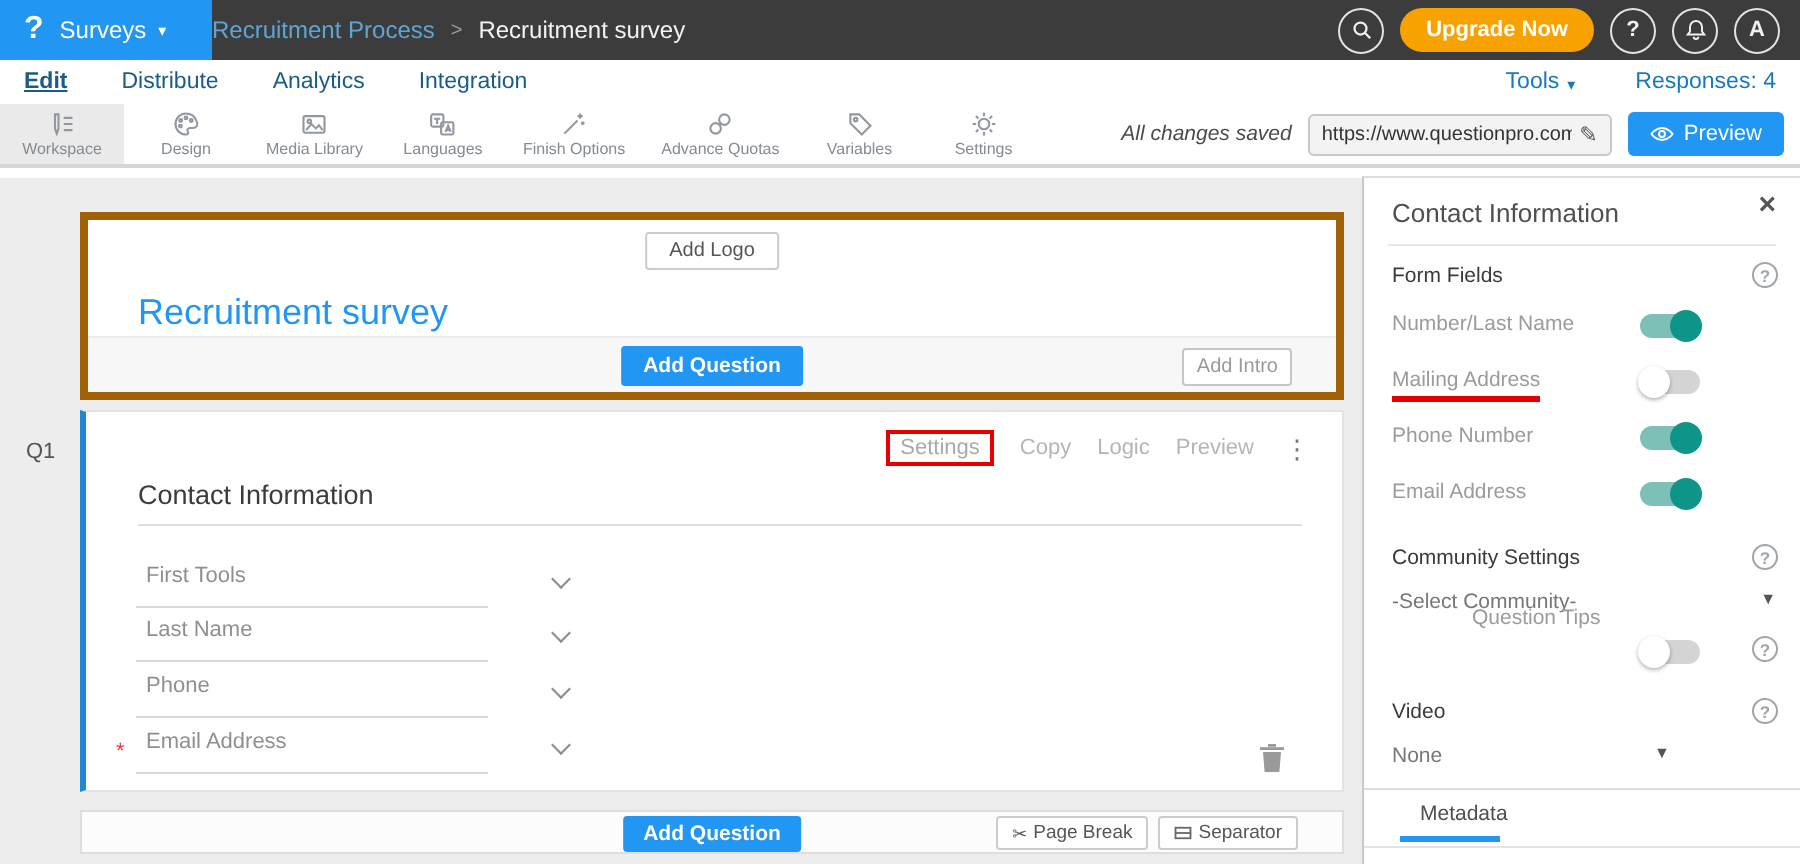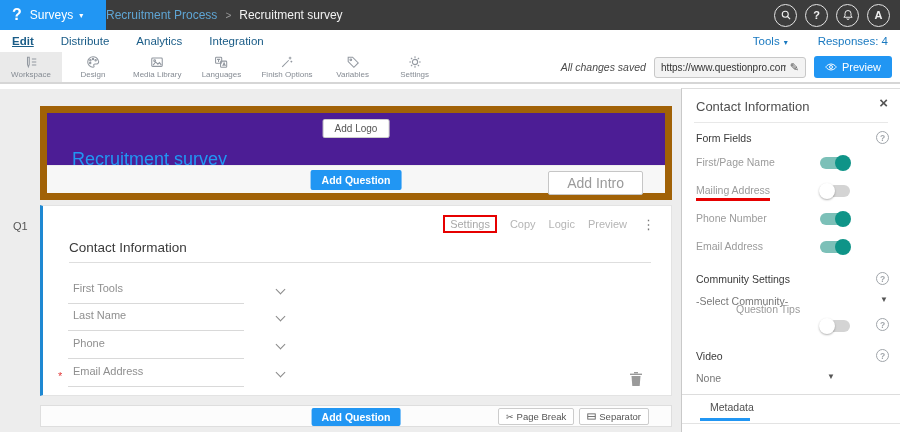--- a/index.html
+++ b/index.html
@@ -40,26 +40,26 @@
   .url-box { width:152px; height:21px; background:#f3f3f3; border:1px solid #c8c8c8; border-radius:3px; display:flex; align-items:center; padding:0 6px; gap:4px; }
   .url-box input { flex:1; width:120px; border:0; background:transparent; font-size:10px; color:#333; outline:none; font-family:"Liberation Sans",sans-serif; }
   .pencil-icon { font-size:11px; color:#555; }
   .preview-btn { height:22px; background:#2196f3; color:#fff; border-radius:3px; font-size:11px; padding:0 11px; display:flex; align-items:center; gap:5px; }
   .preview-btn svg { width:12px; height:10px; stroke:#fff; fill:none; stroke-width:1.3; }
 
   
   #main { position:absolute; top:84px; left:0; width:900px; height:348px; background:#ededed; }
   .white-strip { position:absolute; top:0; left:0; width:900px; height:5px; background:#fff; }
 
-  .card1 { position:absolute; left:40px; top:22px; width:632px; height:94px; background:#4c1d95; border:7px solid #a16207; }
+  .card1 { position:absolute; left:40px; top:22px; width:632px; height:94px; background:#ffffff; border:4px solid #a16207; }
   .add-logo-btn { position:absolute; top:6px; left:50%; transform:translateX(-50%); padding:3px 11px; border:1px solid #ccc; border-radius:2px; font-size:10px; color:#555; background:#fff; }
   .survey-title { position:absolute; left:25px; top:36px; font-size:18px; color:#2196f3; }
   .card1-footer { position:absolute; left:0; right:0; bottom:0; height:28px; background:#f7f7f7; border-top:1px solid #ececec; }
   .add-q-top { position:absolute; left:50%; top:4px; transform:translateX(-50%); background:#2196f3; color:#fff; font-weight:bold; font-size:10.5px; padding:4px 11px; border-radius:2px; }
-  .add-intro-btn { position:absolute; right:22px; top:5px; border:1px solid #c6c6c6; background:#fff; color:#9a9a9a; font-size:14px; padding:3px 18px; border-radius:2px; }
+  .add-intro-btn { position:absolute; right:22px; top:5px; border:1px solid #c6c6c6; background:#fff; color:#9a9a9a; font-size:10px; padding:3px 6px; border-radius:2px; }
 
   .q-label { position:absolute; left:13px; top:136px; font-size:11px; color:#555; }
 
   .qcard { position:absolute; left:40px; top:121px; width:632px; height:191px; background:#fff; border:1px solid #e3e3e3; border-left:3px solid #1e88d2; }
   .action-row { position:absolute; top:9px; right:16px; display:flex; align-items:center; gap:13px; font-size:11px; color:#b5b5b5; }
   .settings-action { border:2px solid #e60000; padding:1px 5px; color:#a9a9a9; }
   .menu-dots { font-size:13px; color:#777; margin-left:2px; }
   .q-title { position:absolute; left:26px; top:34px; font-size:13.5px; color:#3b3b3b; }
   .q-title-underline { position:absolute; left:26px; right:20px; top:56px; border-top:1px solid #dedede; }
   .fieldrow { position:absolute; left:25px; width:176px; height:22px; border-bottom:1px solid #d9d9d9; font-size:11px; color:#8f8f8f; padding-left:5px; }
@@ -111,20 +111,21 @@
       <span class="crumb-sep">&gt;</span>
       <span class="crumb-current">Recruitment survey</span>
     </div>
     <div class="topbar-right">
       <span class="circle-btn">
         <svg viewBox="0 0 16 16" width="12" height="12" style="stroke:#f0f0f0;fill:none;stroke-width:1.5">
             <circle cx="7" cy="7" r="4"></circle>
             <path d="M10 10l3.5 3.5"></path>
           </svg>
       </span>
+      <span class="upgrade-btn">Upgrade Now</span>
       <span class="circle-btn">?</span>
       <span class="circle-btn">
         <svg viewBox="0 0 16 16" width="12" height="12" style="stroke:#f0f0f0;fill:none;stroke-width:1.3">
             <path d="M8 2a4 4 0 0 1 4 4v3l1.5 2h-11L4 9V6a4 4 0 0 1 4-4z"></path>
             <path d="M6.5 12.5a1.5 1.5 0 0 0 3 0"></path>
           </svg>
       </span>
       <span class="circle-btn">A</span>
     </div>
   </div>
@@ -181,20 +182,28 @@
     <div class="tool-item">
       <svg viewBox="0 0 16 16">
           <path d="M2.5 13.5l7.5-7.5"></path>
           <path d="M11.5 2v3M10 3.5h3"></path>
           <path d="M13 6.5v2M12 7.5h2"></path>
         </svg>
       <span class="tool-label">Finish Options</span>
     </div>
     <div class="tool-item">
       <svg viewBox="0 0 16 16">
+          <circle cx="5.5" cy="10.5" r="3"></circle>
+          <circle cx="10.5" cy="5.5" r="3"></circle>
+          <path d="M7.3 8.7l1.4-1.4"></path>
+        </svg>
+      <span class="tool-label">Advance Quotas</span>
+    </div>
+    <div class="tool-item">
+      <svg viewBox="0 0 16 16">
           <path d="M2.5 2.5h5L14 9l-5 5-6.5-6.5z"></path>
           <circle cx="5.5" cy="5.5" r="1"></circle>
         </svg>
       <span class="tool-label">Variables</span>
     </div>
     <div class="tool-item">
       <svg viewBox="0 0 16 16">
           <circle cx="8" cy="8" r="3"></circle>
           <path d="M8 1.5v2M8 12.5v2M1.5 8h2M12.5 8h2M3.4 3.4l1.4 1.4M11.2 11.2l1.4 1.4M12.6 3.4l-1.4 1.4M4.8 11.2l-1.4 1.4"></path>
         </svg>
@@ -284,21 +293,21 @@
     </div>
 
     <div id="panel">
       <span class="panel-title">Contact Information</span>
       <span class="panel-close">×</span>
       <div class="pdiv1"></div>
 
       <span class="p-heading" style="top:43px;">Form Fields</span>
       <span class="help" style="top:42px;">?</span>
 
-      <span class="p-row-label" style="top:67px;">First/Page Name</span>
+      <span class="p-row-label" style="top:67px;">Number/Last Name</span>
       <span class="toggle on" style="top:68px;">
           <span class="knob"></span>
         </span>
 
       <span class="p-row-label" style="top:95px;">Mailing Address</span>
       <span class="toggle off" style="top:96px;">
           <span class="knob"></span>
         </span>
       <div class="anno-underline"></div>
 

